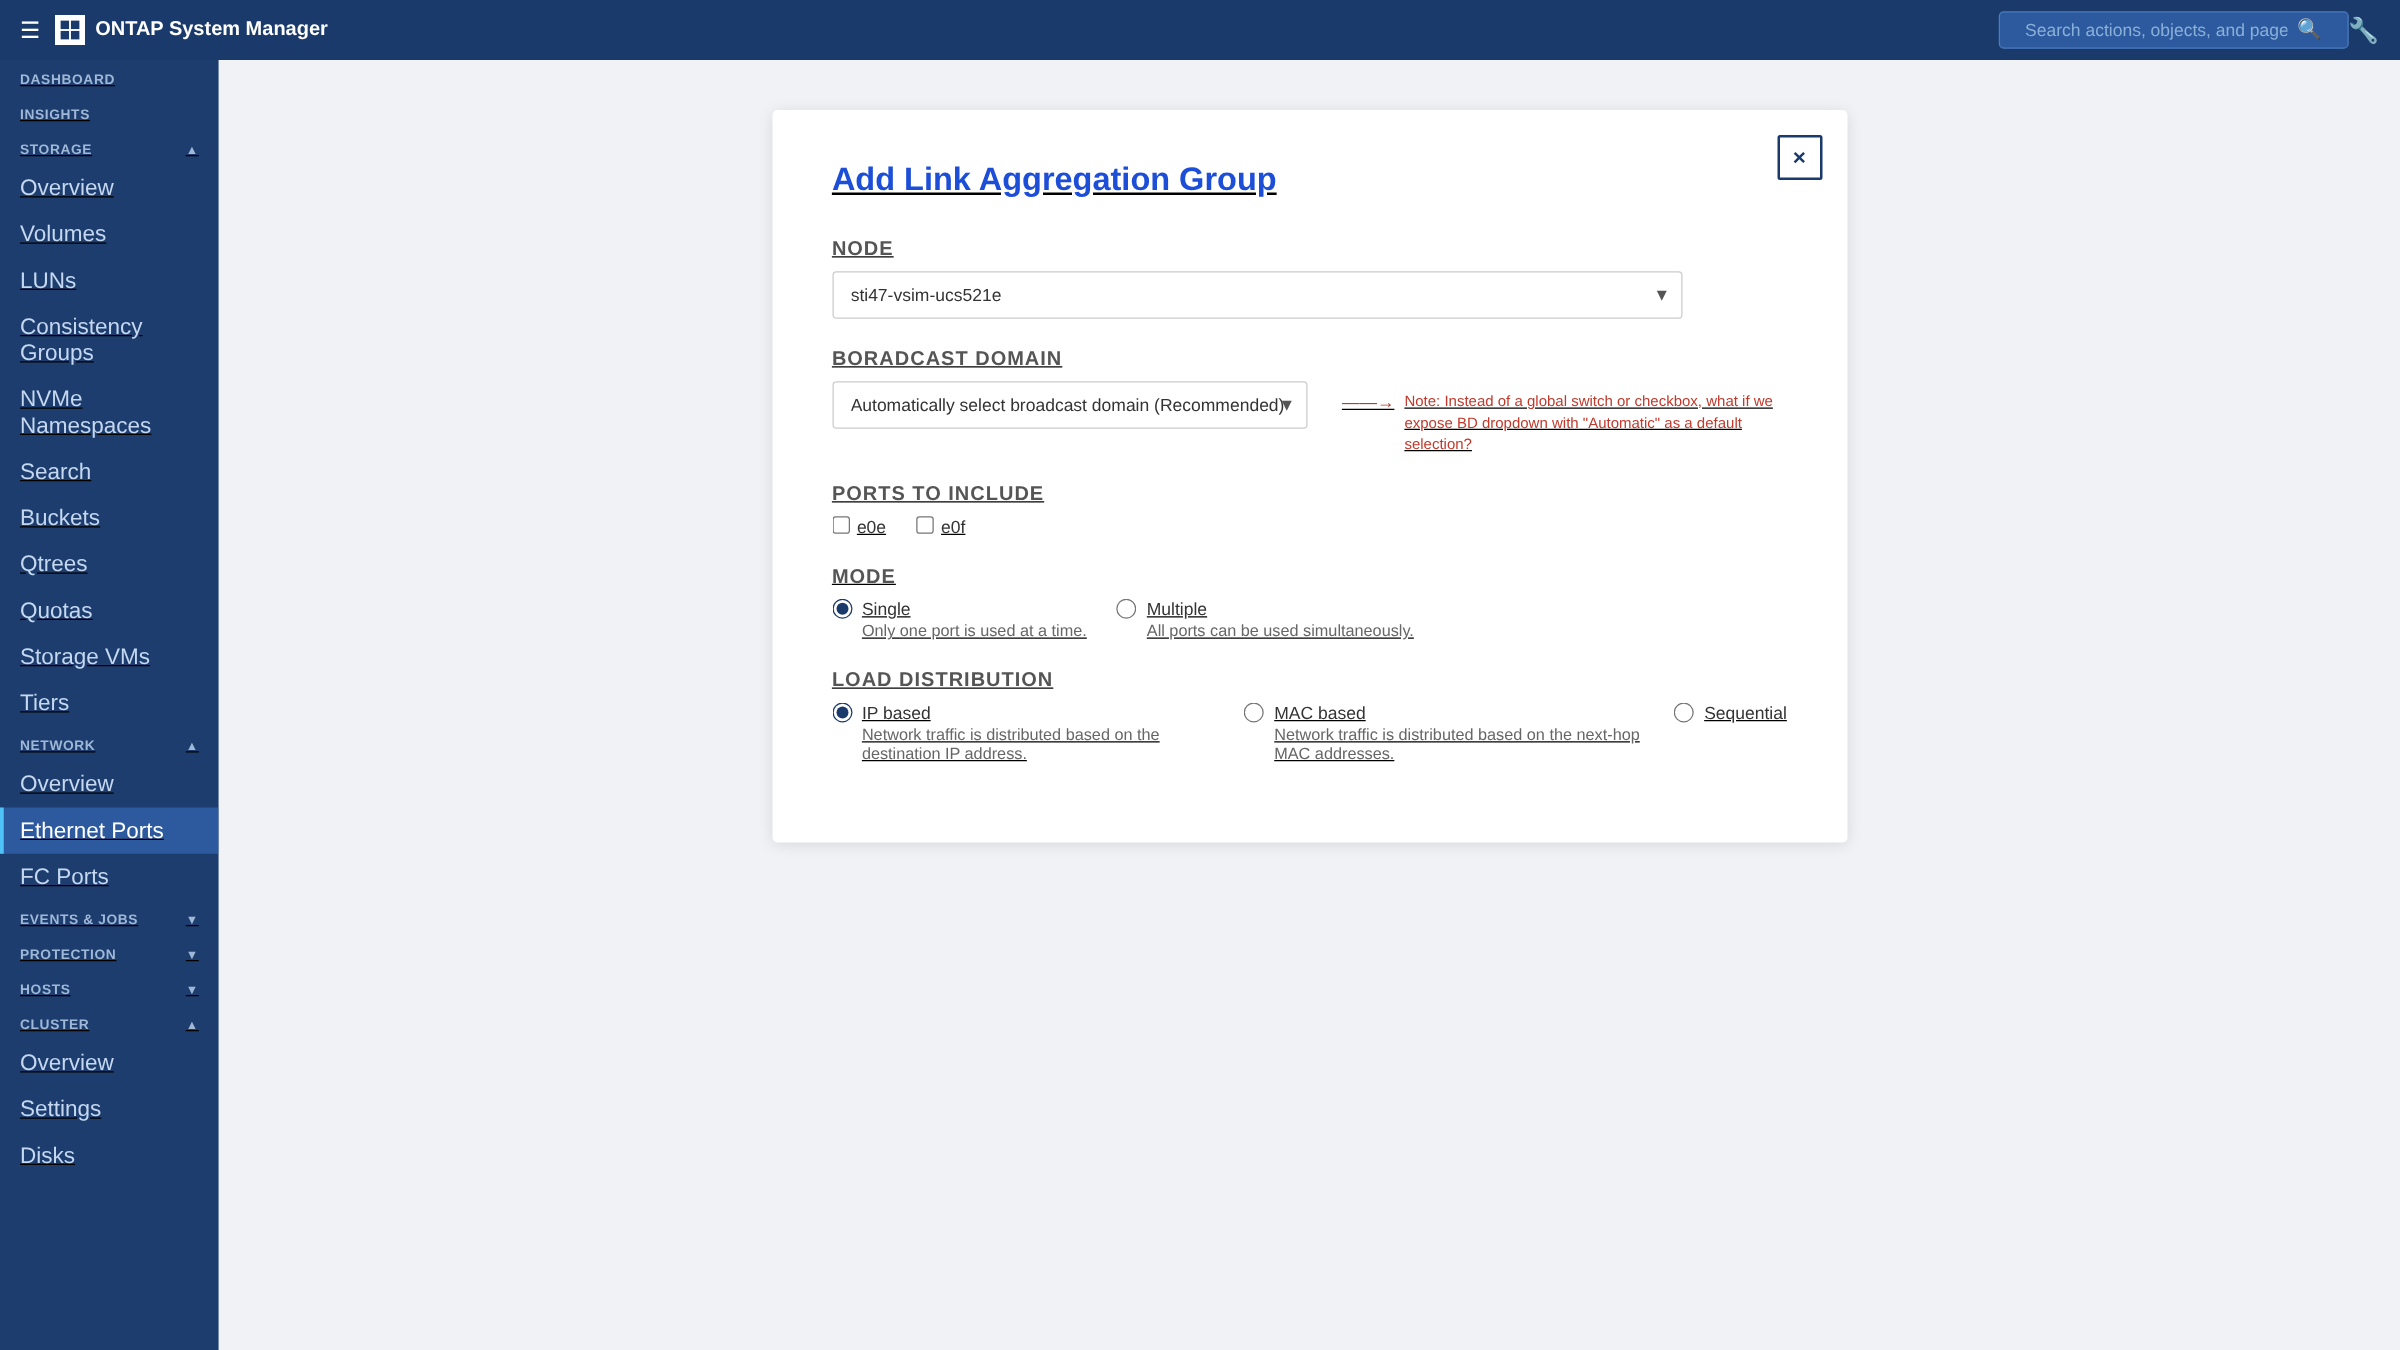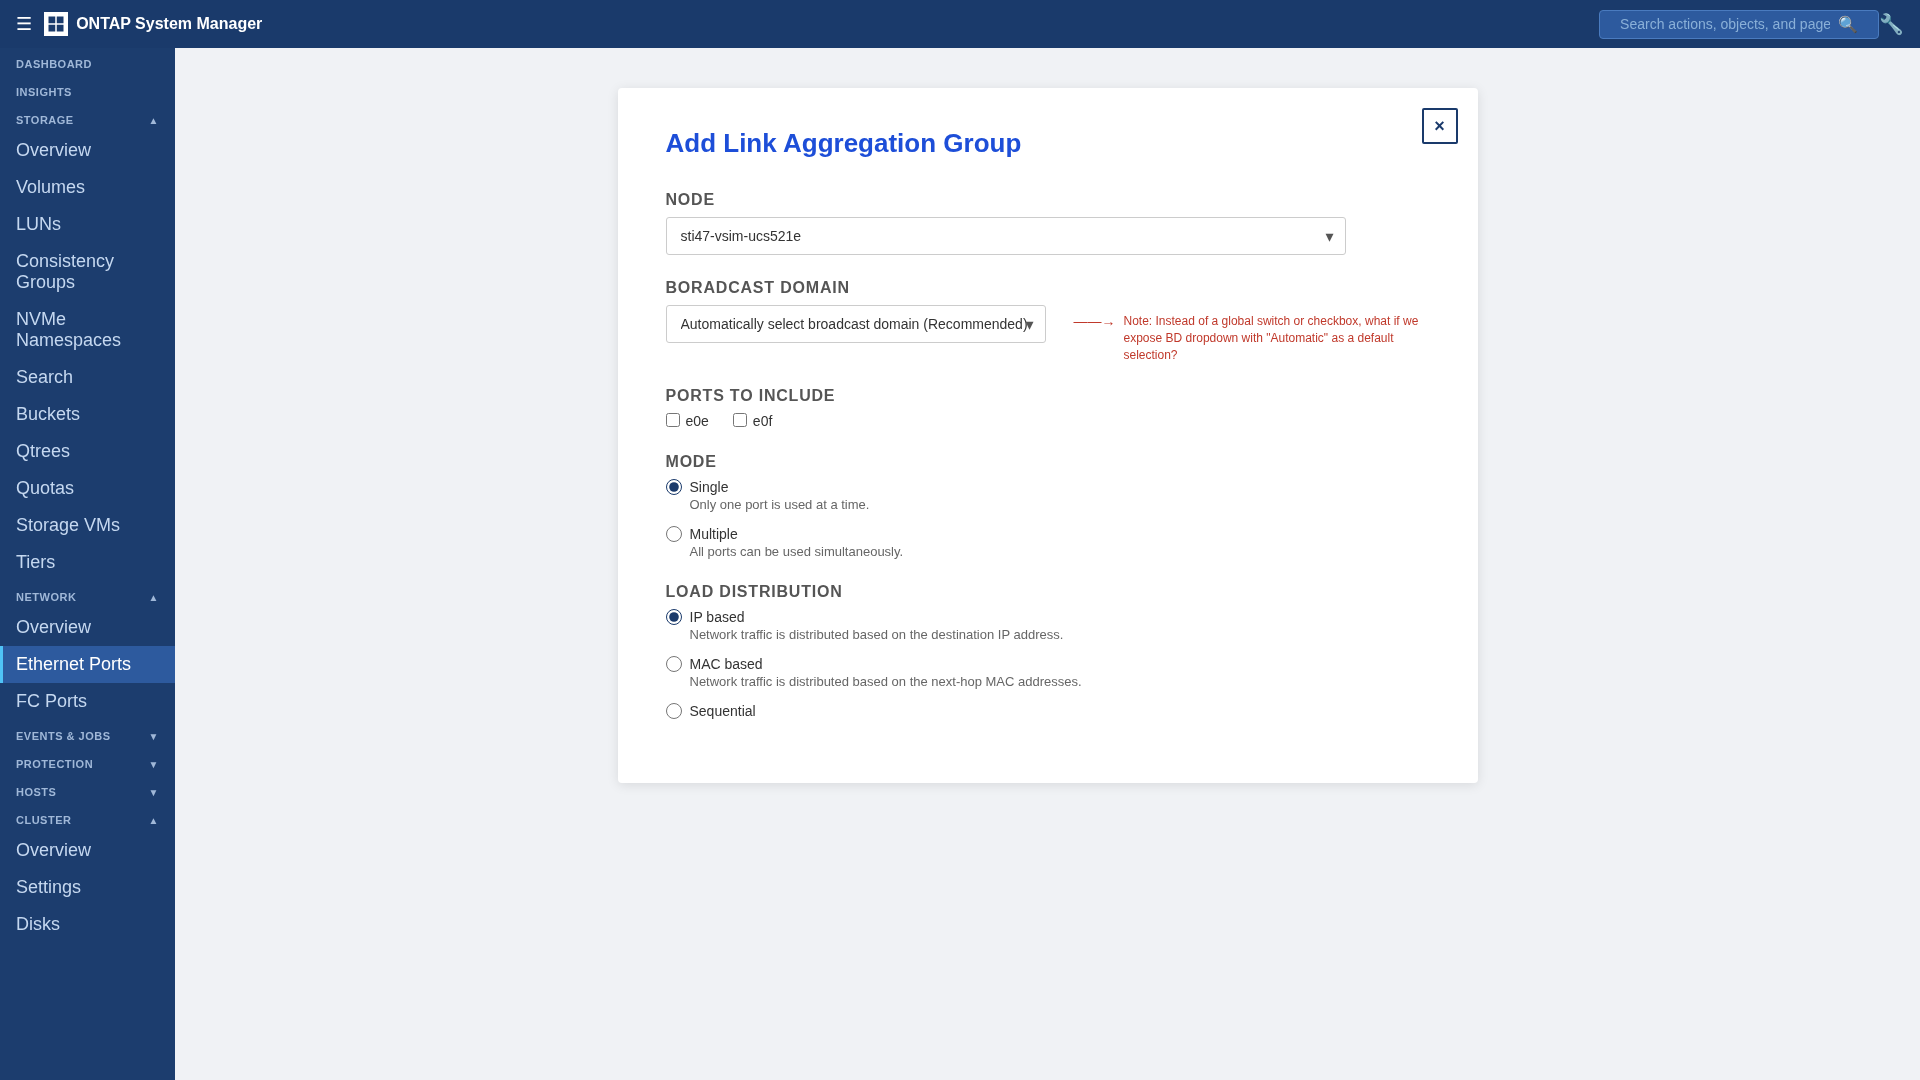--- a/index.html
+++ b/index.html
@@ -36,21 +36,21 @@
       outline: none;
       color: #b0c4de;
       font-size: 14px;
       width: 220px;
     }
     .search-bar input::placeholder { color: #8ab0d8; }
     .top-nav-right { display: flex; align-items: center; gap: 16px; }
     .nav-icon { color: white; font-size: 20px; cursor: pointer; }
 
     
-    .app-body { display: flex; flex: 1; overflow: hidden; }
+    .app-body { display: flex; flex: 1; overflow: hidden; text-decoration: underline; }
 
     
     .sidebar {
       width: 175px;
       background: #1c3d6e;
       flex-shrink: 0;
       overflow-y: auto;
       color: white;
       font-size: 13px;
     }
@@ -182,21 +182,21 @@
     }
     .bd-note-arrow { color: #c0392b; font-size: 14px; white-space: nowrap; }
     .bd-note-text { font-size: 12px; color: #c0392b; line-height: 1.4; }
 
     
     .ports-row { display: flex; gap: 24px; margin-top: 4px; }
     .checkbox-item { display: flex; align-items: flex-start; gap: 6px; font-size: 14px; color: #333; }
     .checkbox-item input[type="checkbox"] { width: 14px; height: 14px; cursor: pointer; }
 
     
-    .radio-group { display: flex; flex-direction: column; gap: 14px; margin-top: 4px; }
+    .radio-group { display: flex; flex-direction: row; gap: 24px; margin-top: 4px; }
     .radio-item { display: flex; flex-direction: column; gap: 2px; }
     .radio-label { display: flex; align-items: center; gap: 8px; font-size: 14px; color: #333; cursor: pointer; }
     .radio-desc { font-size: 13px; color: #666; margin-left: 24px; }
     .radio-label input[type="radio"] { accent-color: #1a3a6b; width: 16px; height: 16px; cursor: pointer; }
   </style>
 </head>
 <body>
 
 <nav class="top-nav">
   <div class="top-nav-left">

